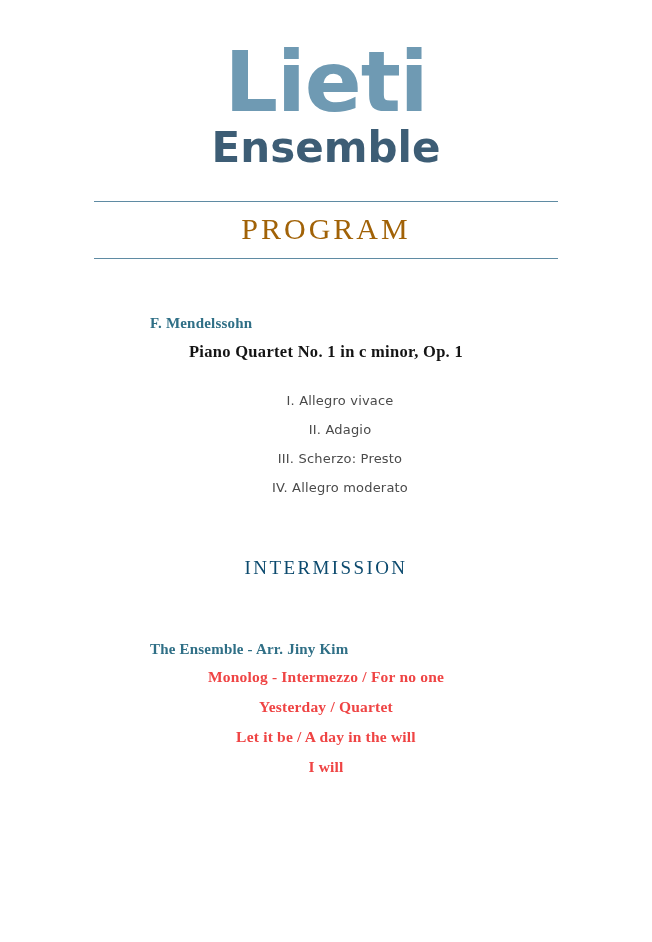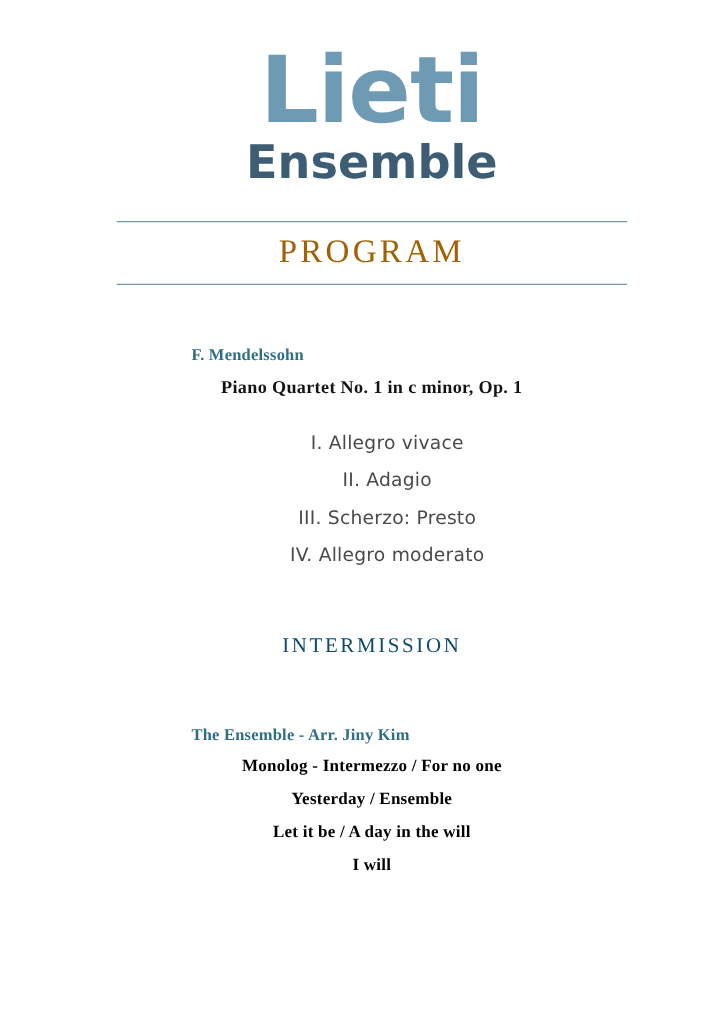--- a/index.html
+++ b/index.html
@@ -12,21 +12,20 @@
     background: #ffffff;
     font-family: "Liberation Serif", serif;
     color: #1c1c1c;
     overflow: hidden;
   }
   .page {
     position: relative;
     width: 652px;
     height: 942px;
     box-sizing: border-box;
-    padding-left: 24px;
   }
 
   
   .masthead {
     text-align: center;
     padding-top: 44px;
   }
   .logo-main {
     font-family: "DejaVu Sans", sans-serif;
     font-weight: 700;
@@ -84,38 +83,38 @@
   .work-title {
     font-family: "Liberation Serif", serif;
     font-size: 16.5px;
     color: #141414;
     font-weight: 600;
     letter-spacing: 0.3px;
     margin-bottom: 31px;
   }
   .movement {
     font-family: "DejaVu Sans", sans-serif;
-    font-size: 17px;
+    font-size: 13px;
     color: #4a4a4a;
     letter-spacing: 0.2px;
     margin-bottom: 14px;
     margin-left: 28px;
   }
   .intermission {
     margin-top: 62px;
     margin-bottom: 62px;
     font-family: "Liberation Serif", serif;
     font-size: 19px;
     letter-spacing: 2.4px;
     color: #0c4a6e;
   }
   .song {
     font-family: "Liberation Serif", serif;
     font-size: 15.5px;
-    color: #000000;
+    color: #ef4444;
     font-weight: 600;
     letter-spacing: 0.2px;
     margin-bottom: 12px;
   }
 </style>
 </head>
 <body>
 
 <div class="page">
 
@@ -137,19 +136,19 @@
       <div class="movement">II. Adagio</div>
       <div class="movement">III. Scherzo: Presto</div>
       <div class="movement">IV. Allegro moderato</div>
     </div>
 
     <div class="intermission">INTERMISSION</div>
 
     <div class="piece">
       <div class="composer">The Ensemble  - Arr. Jiny Kim</div>
       <div class="song">Monolog - Intermezzo / For no one</div>
-      <div class="song">Yesterday / Ensemble</div>
+      <div class="song">Yesterday / Quartet</div>
       <div class="song">Let it be / A day in the will</div>
       <div class="song">I will</div>
     </div>
 
   </div>
 </div>
 
 </body></html>

